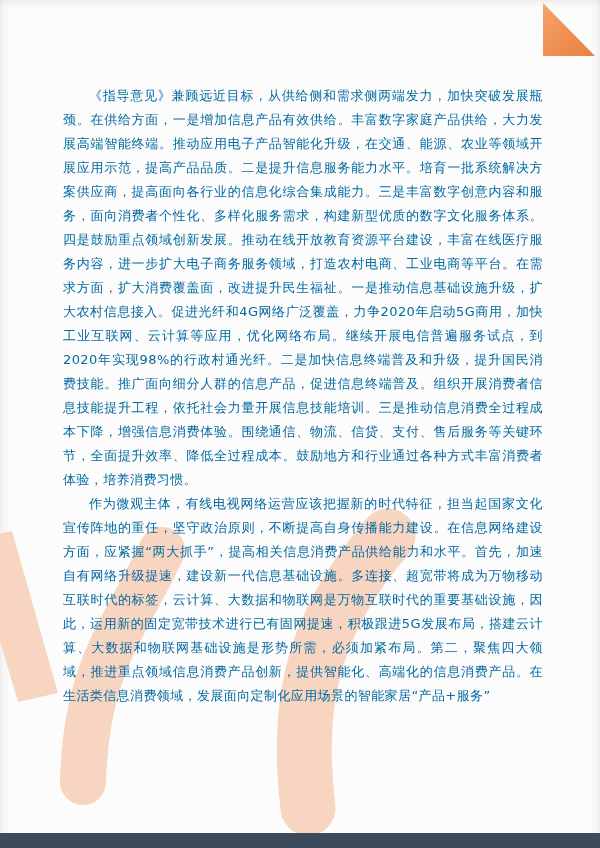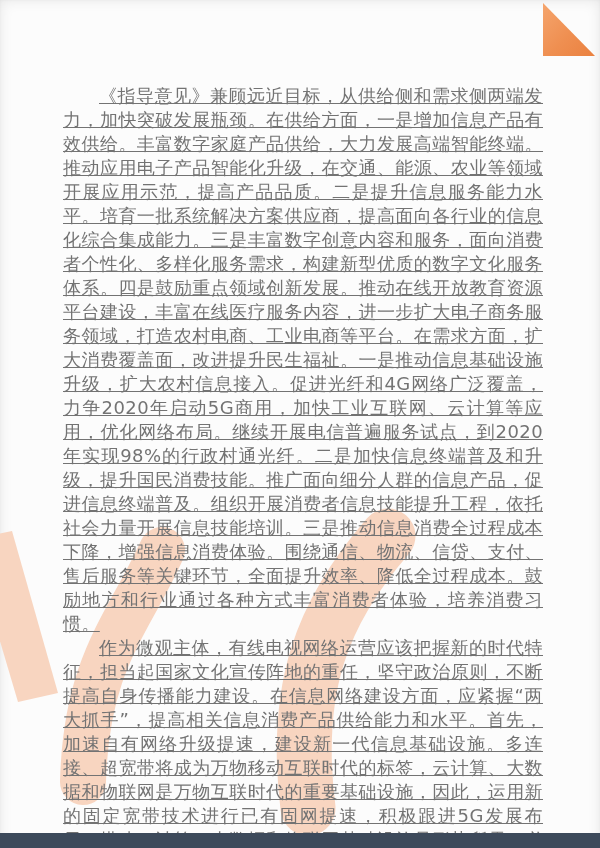--- a/index.html
+++ b/index.html
@@ -41,27 +41,26 @@
     position: absolute;
     left: 63px;
     top: 84px;
     width: 480px;
     z-index: 3;
   }
   .content p {
     margin: 0;
     padding: 0;
     text-indent: 2em;
-    font-size: 18px;
+    font-size: 13px;
     line-height: 24px;
     letter-spacing: 0.4px;
     text-align: justify;
     text-justify: inter-ideograph;
-    color: #737373;
-    text-decoration: underline;
+    color: #0369a1;
   }
   .footer-bar {
     position: absolute;
     left: 0;
     bottom: 0;
     width: 600px;
     height: 15px;
     background: #3d4a5b;
     z-index: 4;
   }

